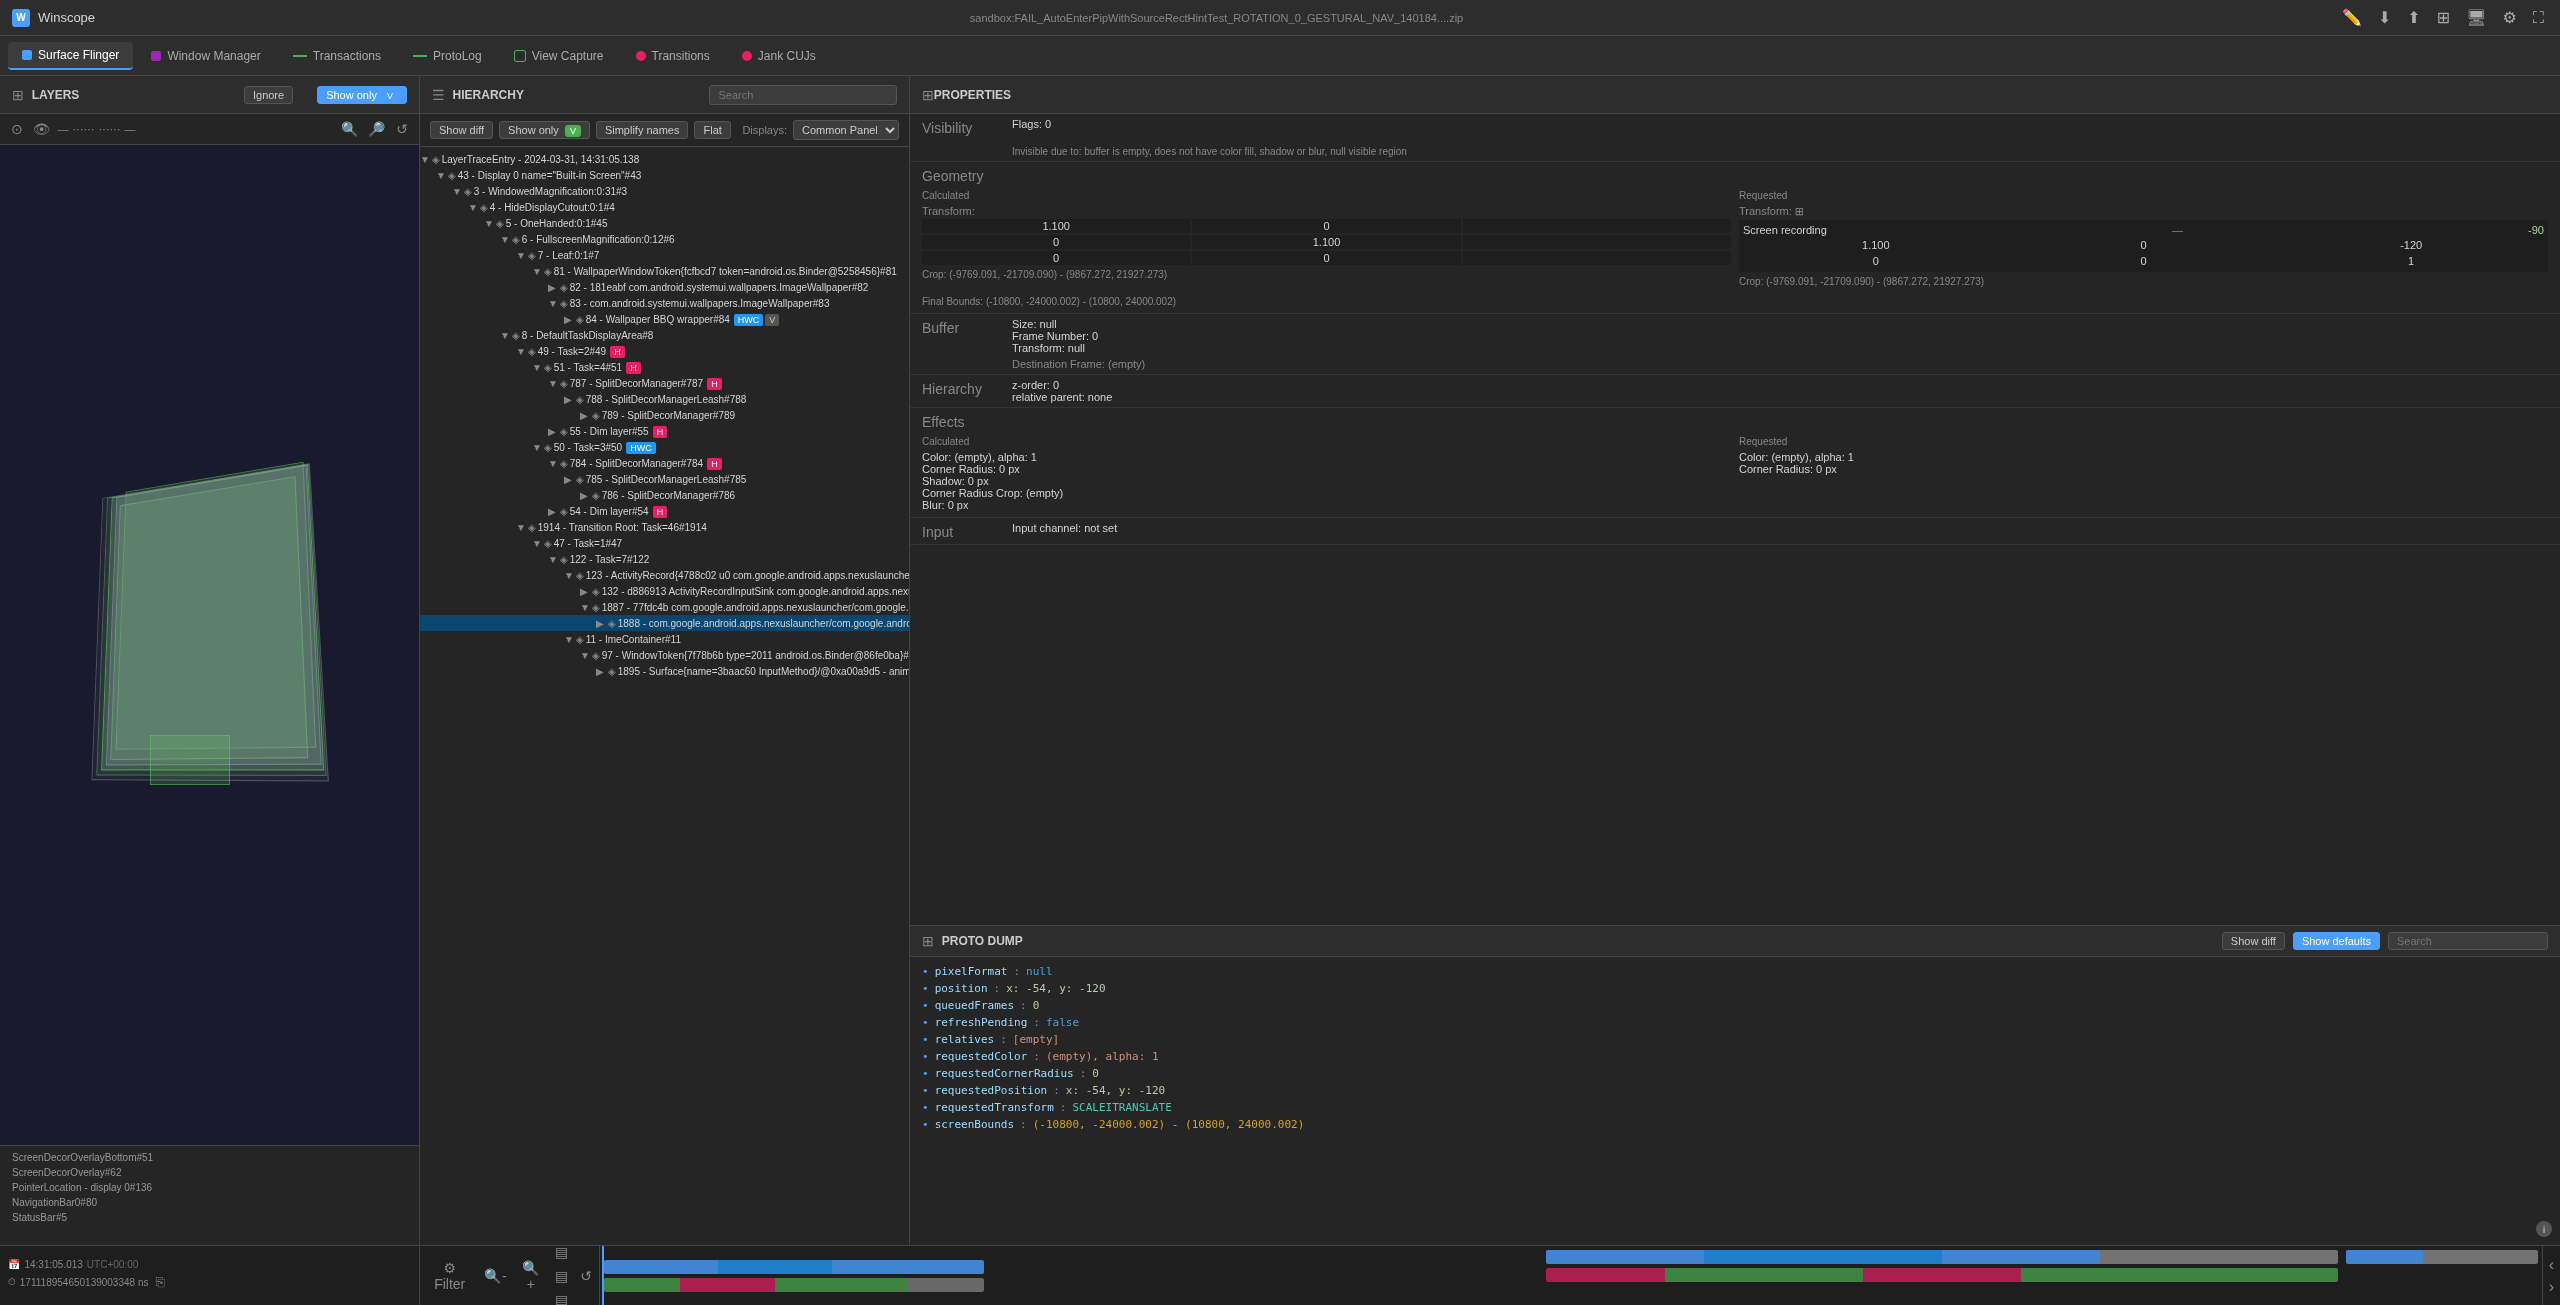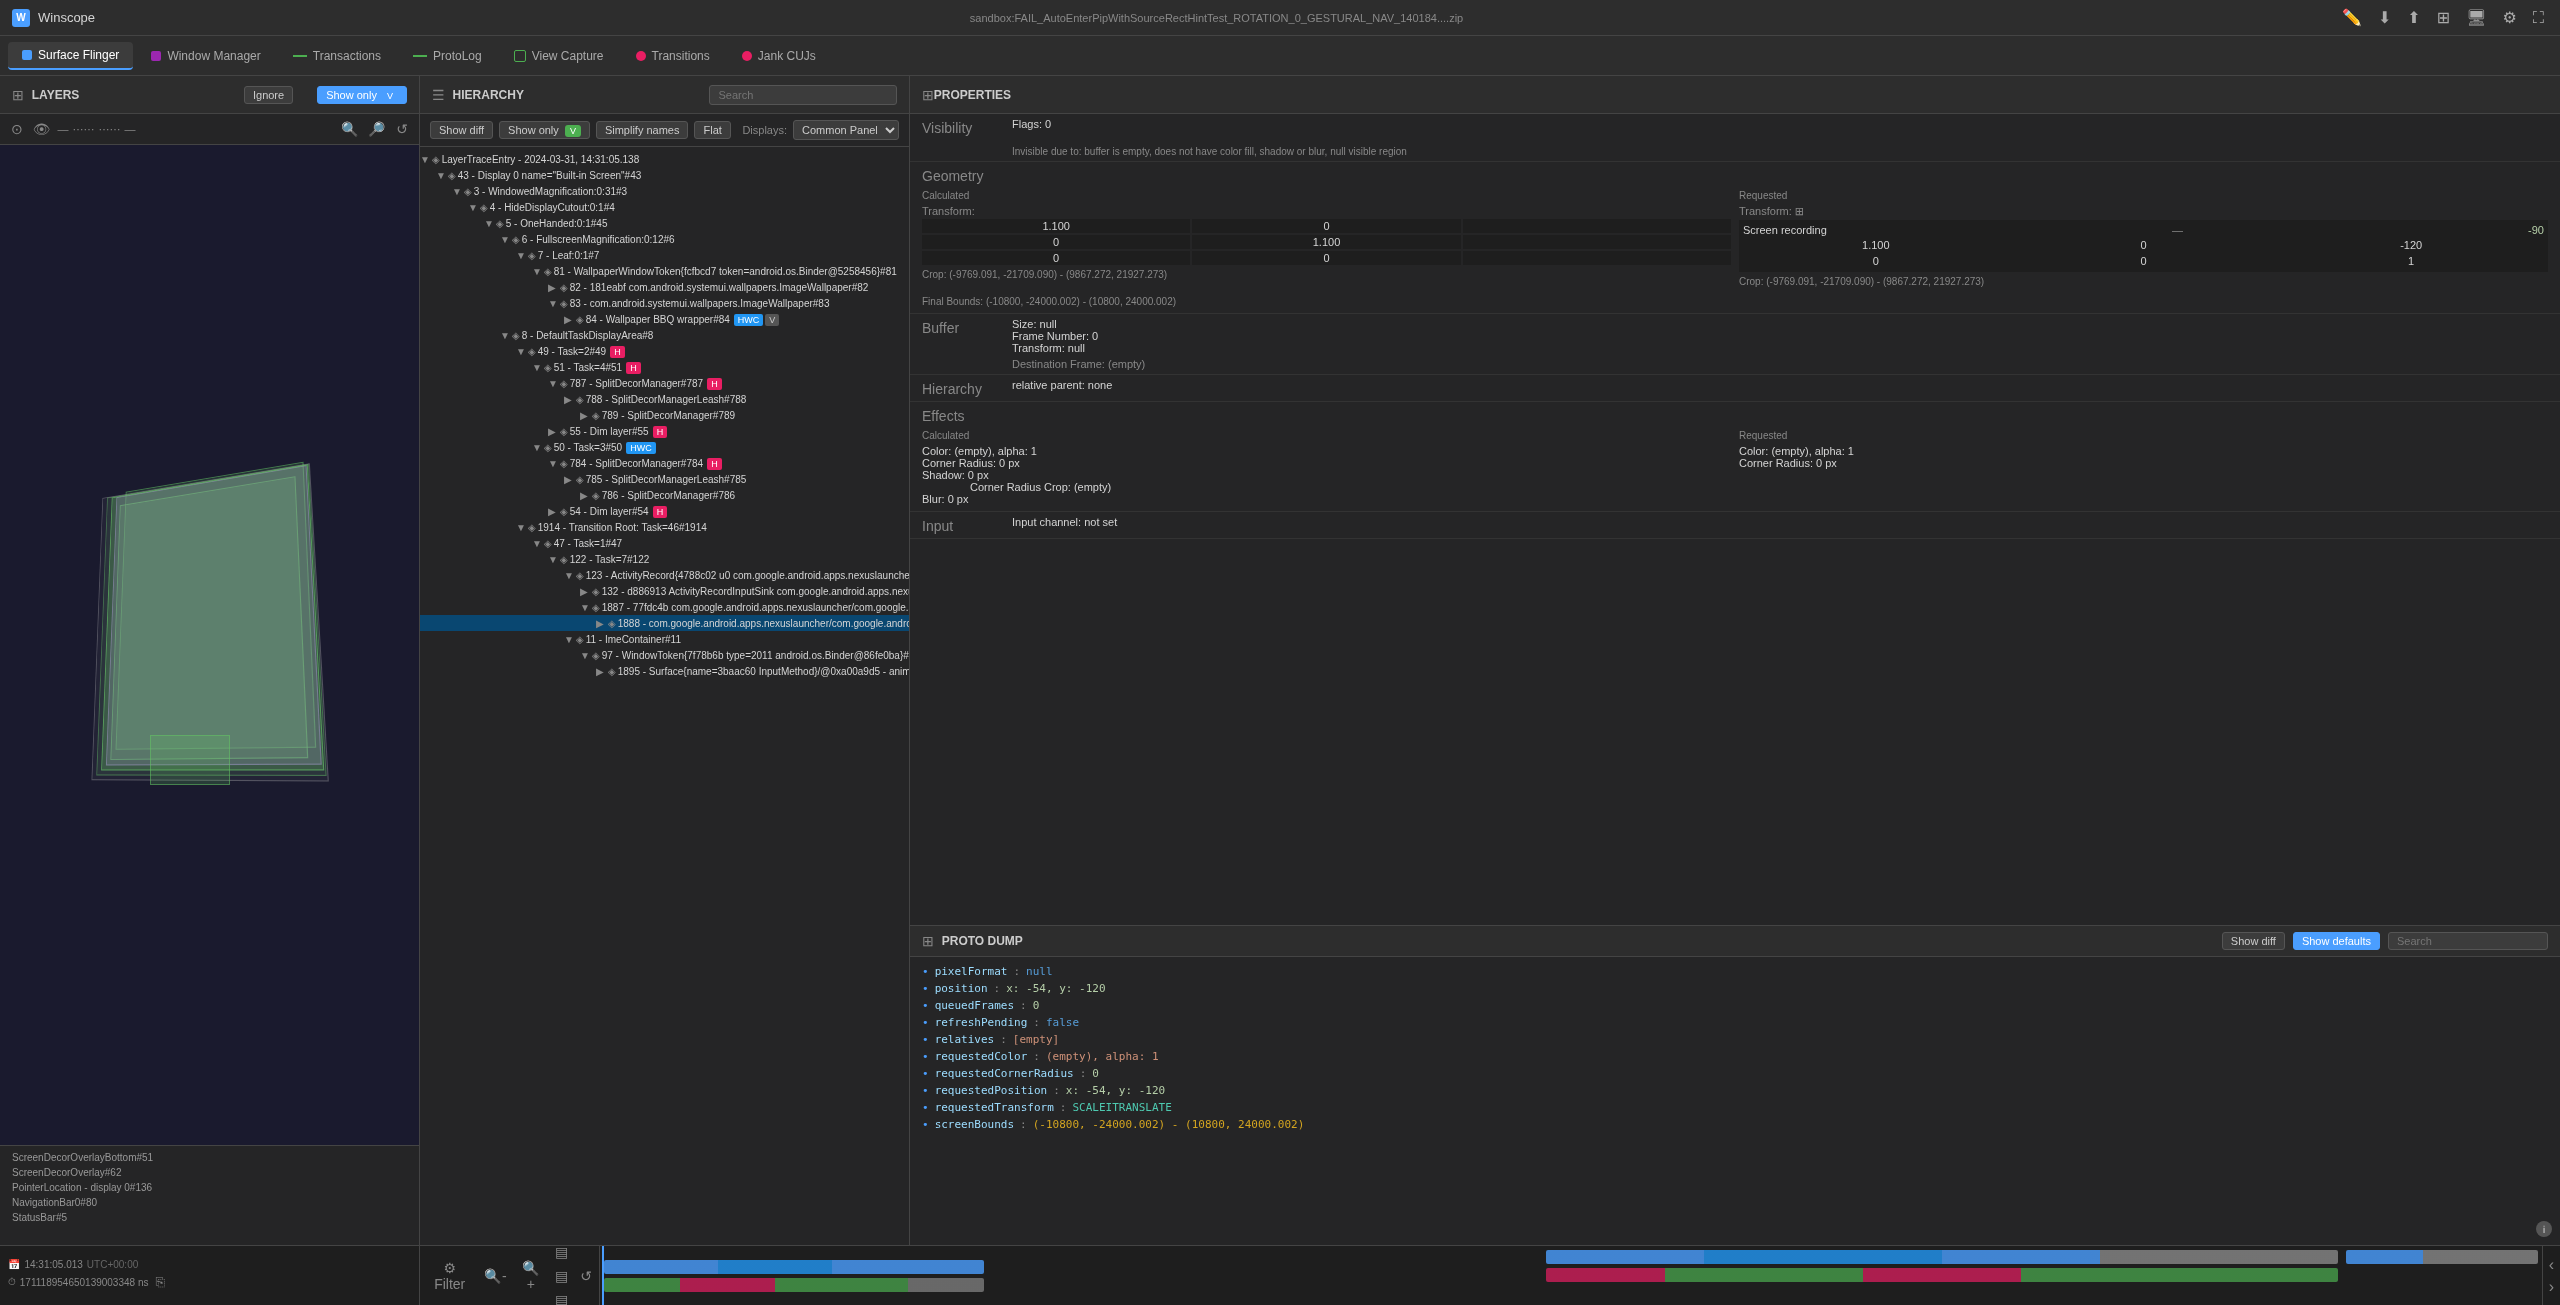--- a/index.html
+++ b/index.html
@@ -341,38 +341,39 @@
             <div>Transform: null</div>
             <div style="color:#888;font-size:11px;margin-top:4px;">Destination Frame: (empty)</div>
           </div>
         </div>
       </div>
 
       <div class="prop-section">
         <div class="prop-row">
           <span class="prop-label">Hierarchy</span>
           <div class="prop-value">
+            <div>z-order: 0</div>
             <div>relative parent: none</div>
           </div>
         </div>
       </div>
 
       <div class="prop-section">
         <div style="padding:6px 12px 0 12px;">
           <span class="prop-label">Effects</span>
         </div>
         <div class="prop-grid">
           <div class="prop-col">
             <div class="prop-col-header">
               <span>Calculated</span>
             </div>
             <div style="font-size:11px;">Color: (empty), alpha: 1</div>
             <div style="font-size:11px;">Corner Radius: 0 px</div>
             <div style="font-size:11px;">Shadow: 0 px</div>
-            <div style="font-size:11px;margin-left:48px;">Corner Radius Crop: (empty)</div>
+            <div style="font-size:11px;">Corner Radius Crop: (empty)</div>
             <div style="font-size:11px;">Blur: 0 px</div>
           </div>
           <div class="prop-col">
             <div class="prop-col-header">
               <span>Requested</span>
             </div>
             <div style="font-size:11px;">Color: (empty), alpha: 1</div>
             <div style="font-size:11px;">Corner Radius: 0 px</div>
           </div>
         </div>

